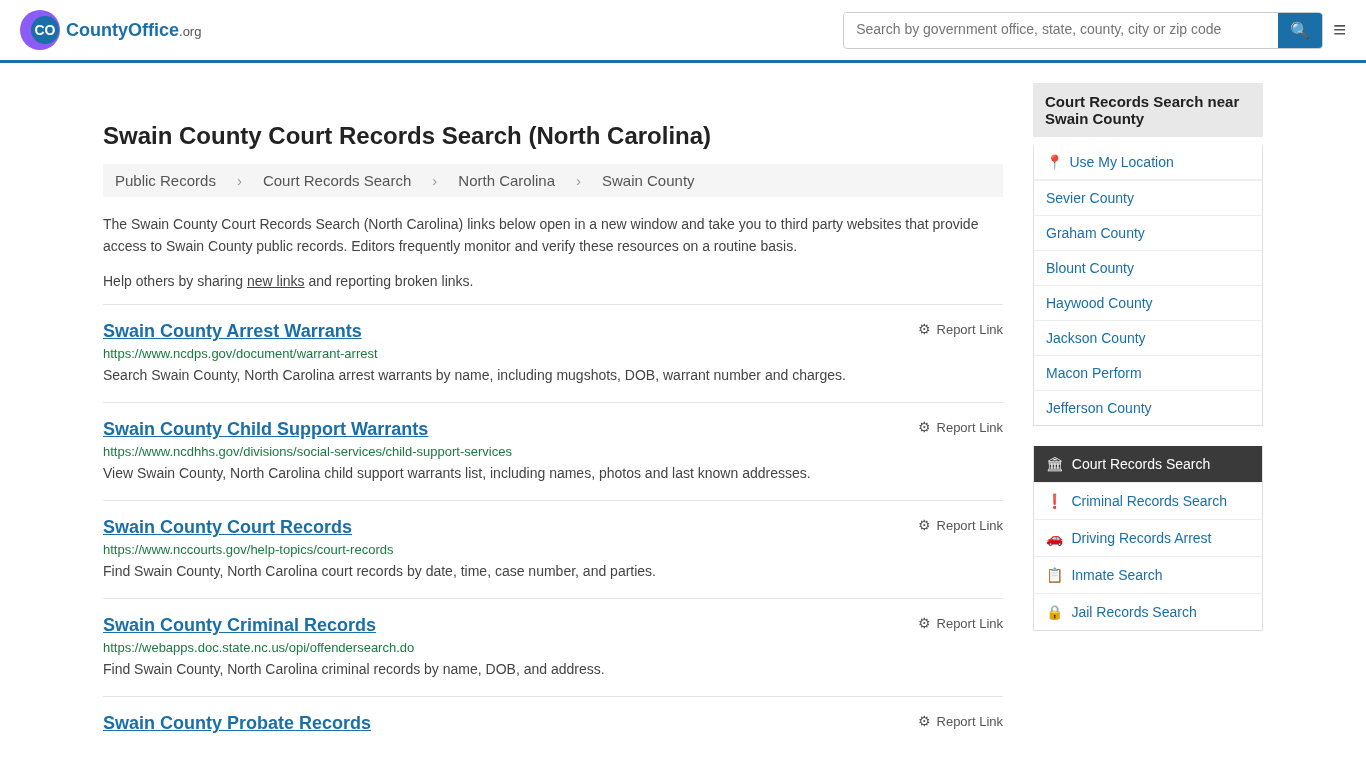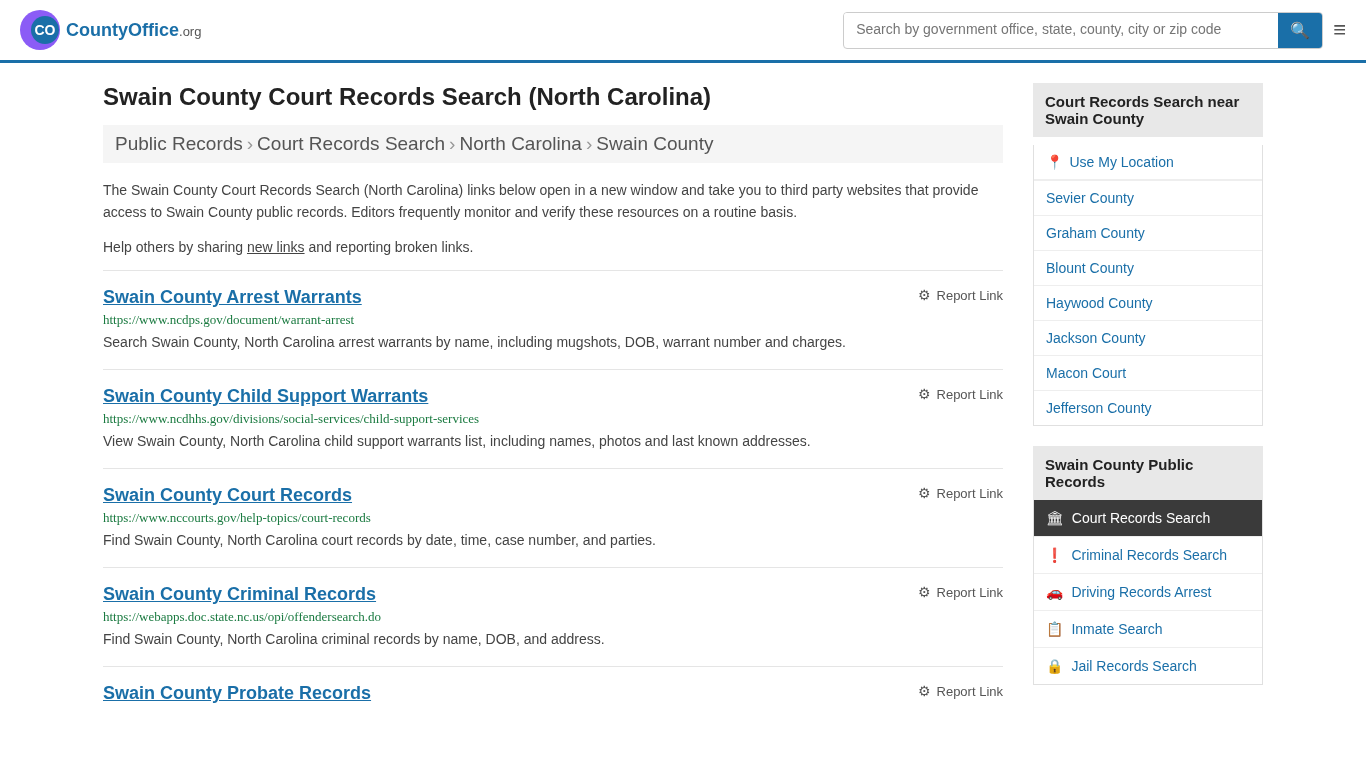--- a/index.html
+++ b/index.html
@@ -70,44 +70,45 @@
     
     .main-container {
       max-width: 1200px;
       margin: 0 auto;
       padding: 20px 20px;
       display: flex;
       gap: 30px;
     }
     .content-area {
       flex: 1;
+      margin-top: 39px;
     }
     .sidebar {
       width: 230px;
       flex-shrink: 0;
     }
 
     
     .page-title {
       font-size: 24px;
       font-weight: bold;
       color: #222;
       margin-bottom: 14px;
     }
 
     
     .breadcrumb {
       background: #f5f5f5;
       padding: 8px 12px;
-      font-size: 19px;
+      font-size: 15px;
       color: #555;
       margin-bottom: 16px;
       display: flex;
       align-items: center;
-      gap: 4px;
+      gap: 21px;
       flex-wrap: wrap;
     }
     .breadcrumb a {
       color: #555;
       text-decoration: none;
     }
     .breadcrumb .sep { color: #999; }
 
     
     .description {
@@ -148,21 +149,20 @@
       white-space: nowrap;
       flex-shrink: 0;
     }
     .report-icon {
       font-size: 14px;
     }
     .record-url {
       color: #1a7a40;
       font-size: 13px;
       margin-bottom: 4px;
-      font-family: Liberation Serif, serif;
     }
     .record-description {
       font-size: 14px;
       color: #444;
       line-height: 1.5;
     }
 
     
     .sidebar-section-title {
       background: #e8e8e8;
@@ -368,28 +368,27 @@
         <li>
           <a href="#">Blount County</a>
         </li>
         <li>
           <a href="#">Haywood County</a>
         </li>
         <li>
           <a href="#">Jackson County</a>
         </li>
         <li>
-          <a href="#">Macon Court</a>
+          <a href="#">Macon Perform</a>
         </li>
         <li>
           <a href="#">Jefferson County</a>
         </li>
       </ul>
 
-    <div class="sidebar-section-title">Swain County Public Records</div>
     <ul class="sidebar-list" id="nav-list">
         <li class="active">
       <div class="sidebar-link">
         <span class="nav-icon">🏛</span>
         <span>Court Records Search</span>
       </div>
     </li>
         <li>
       <div class="sidebar-link">
         <span class="nav-icon">❗</span>

